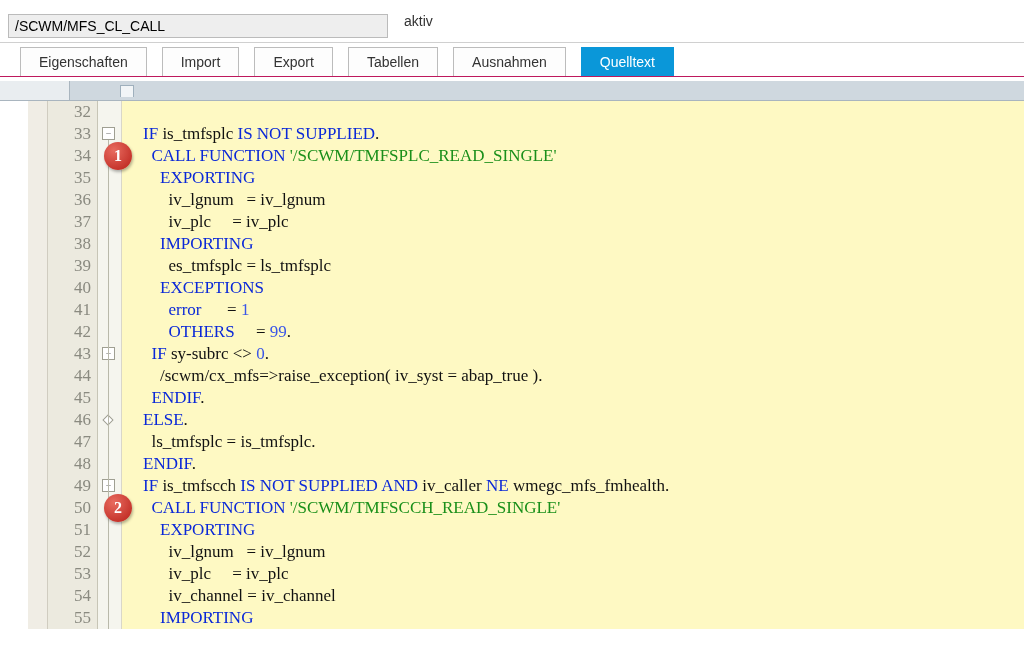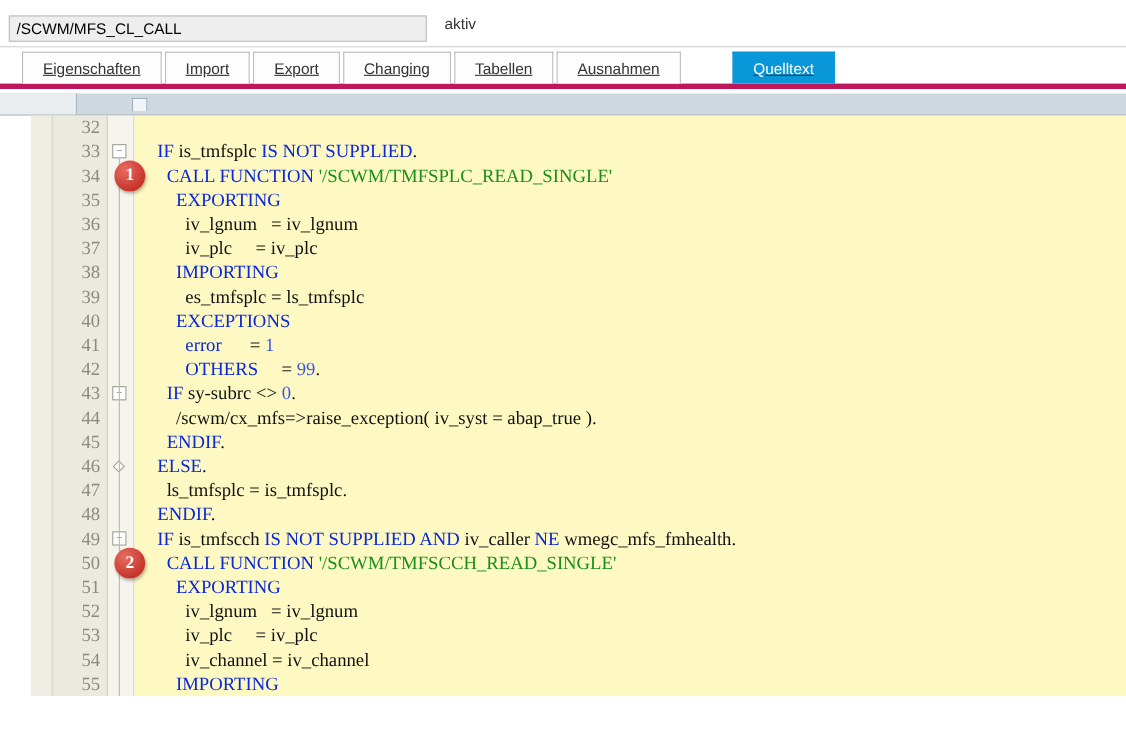--- a/index.html
+++ b/index.html
@@ -1,23 +1,23 @@
 <!DOCTYPE html>
 <html><head>
 <meta charset="utf-8">
 <style>
   * { box-sizing: border-box; margin: 0; padding: 0; }
   body { font-family: Arial, sans-serif; font-size: 14px; background: #fff; color: #333; }
   .header-row { display: flex; align-items: center; padding: 4px 8px; gap: 10px; border-bottom: 1px solid #d0d0d0; }
   .header-label { min-width: 250px; color: #333; }
   .header-input { flex: 0 0 380px; height: 24px; border: 1px solid #bbb; background: #eee; padding: 2px 6px; font-family: inherit; font-size: 14px; margin-top: 10px; }
   .header-status { margin-left: 6px; color: #333; text-align: right; }
-  .tabs-row { display: flex; align-items: stretch; padding: 4px 20px 0 20px; border-bottom: 5px solid #be185d; gap: 4px; text-decoration: underline; }
+  .tabs-row { display: flex; align-items: stretch; padding: 4px 20px 0 20px; border-bottom: 1px solid #be185d; gap: 16px; }
   .tab { border: 1px solid #bcbcbc; border-bottom: none; padding: 6px 18px; background: #fdfdfd; cursor: pointer; margin-right: -1px; color: #333; }
-  .tab.active { background: #0a97d9; color: #fff; border-color: #0a97d9; margin-left: 44px; }
+  .tab.active { background: #0a97d9; color: #fff; border-color: #0a97d9; }
   .editor-wrap { border-top: 4px solid #fff; }
   .editor-top-bar { height: 20px; background: #cfd8df; border-bottom: 1px solid #a9b5bf; position: relative; }
   .editor-top-left { position: absolute; left: 0; top: 0; width: 70px; height: 100%; background: #e9edf0; border-right: 1px solid #a9b5bf; }
   .editor-top-tab { position: absolute; left: 120px; top: 4px; width: 14px; height: 12px; background: #f2f5f7; border: 1px solid #9fb0bd; border-bottom: none; }
   .code-area { display: flex; font-family: Liberation Serif, serif; font-size: 17px; line-height: 22px; padding-left: 28px; }
   .margin-col { width: 20px; background: #f0ede5; border-right: 1px solid #d0ccc0; }
   .gutter { width: 50px; background: #eceadf; text-align: right; color: #8a8a80; border-right: 1px solid #c7c5b6; }
   .gutter div { padding-right: 6px; height: 22px; }
   .fold-col { width: 24px; background: #f5f5ee; border-right: 1px solid #d9d7c9; position: relative; }
   .fold-col .fold-icon { position: absolute; left: 4px; width: 13px; height: 13px; border: 1px solid #9f9f92; background: #fff; font-size: 10px; line-height: 11px; text-align: center; color: #666; cursor: pointer; }
@@ -35,21 +35,20 @@
 
 <div class="header-row">
   <input class="header-input" readonly="" value="/SCWM/MFS_CL_CALL" style="">
   <span class="header-status">aktiv</span>
 </div>
 
 <div class="tabs-row" id="tabs-row">
     <div class="tab">Eigenschaften</div>
     <div class="tab">Import</div>
     <div class="tab">Export</div>
-    <div class="tab">Changing</div>
     <div class="tab">Tabellen</div>
     <div class="tab">Ausnahmen</div>
     <div class="tab active">Quelltext</div>
   </div>
 
 <div class="editor-wrap">
   <div class="editor-top-bar">
     <div class="editor-top-left"></div>
     <div class="editor-top-tab"></div>
   </div>

